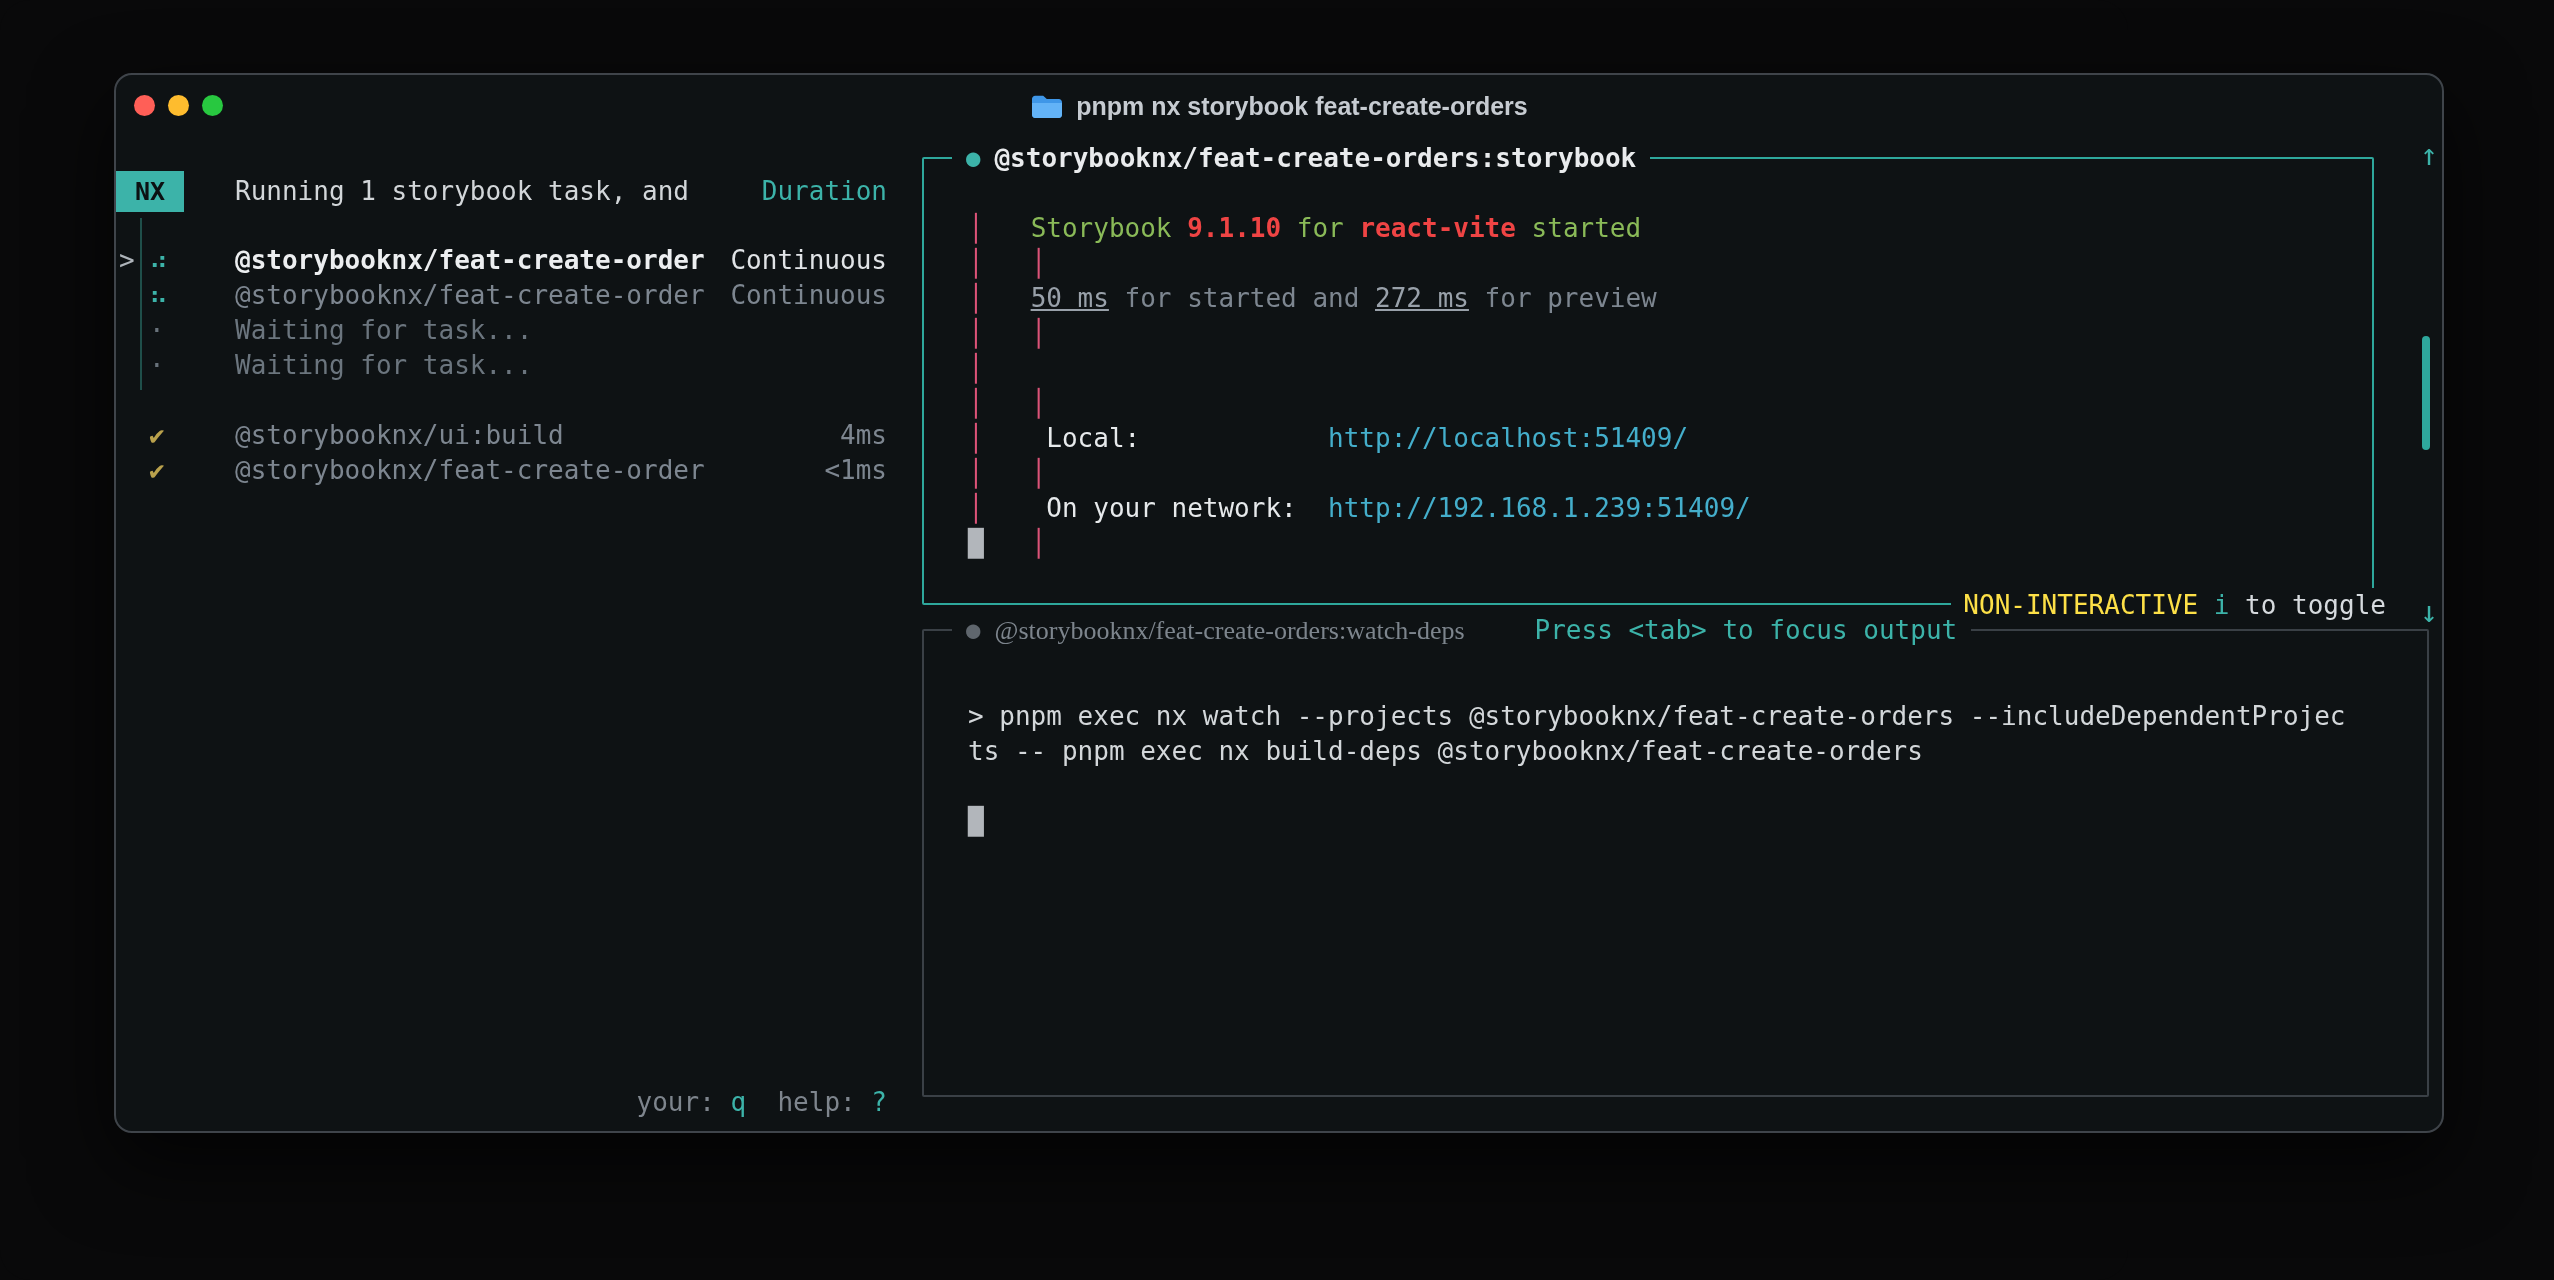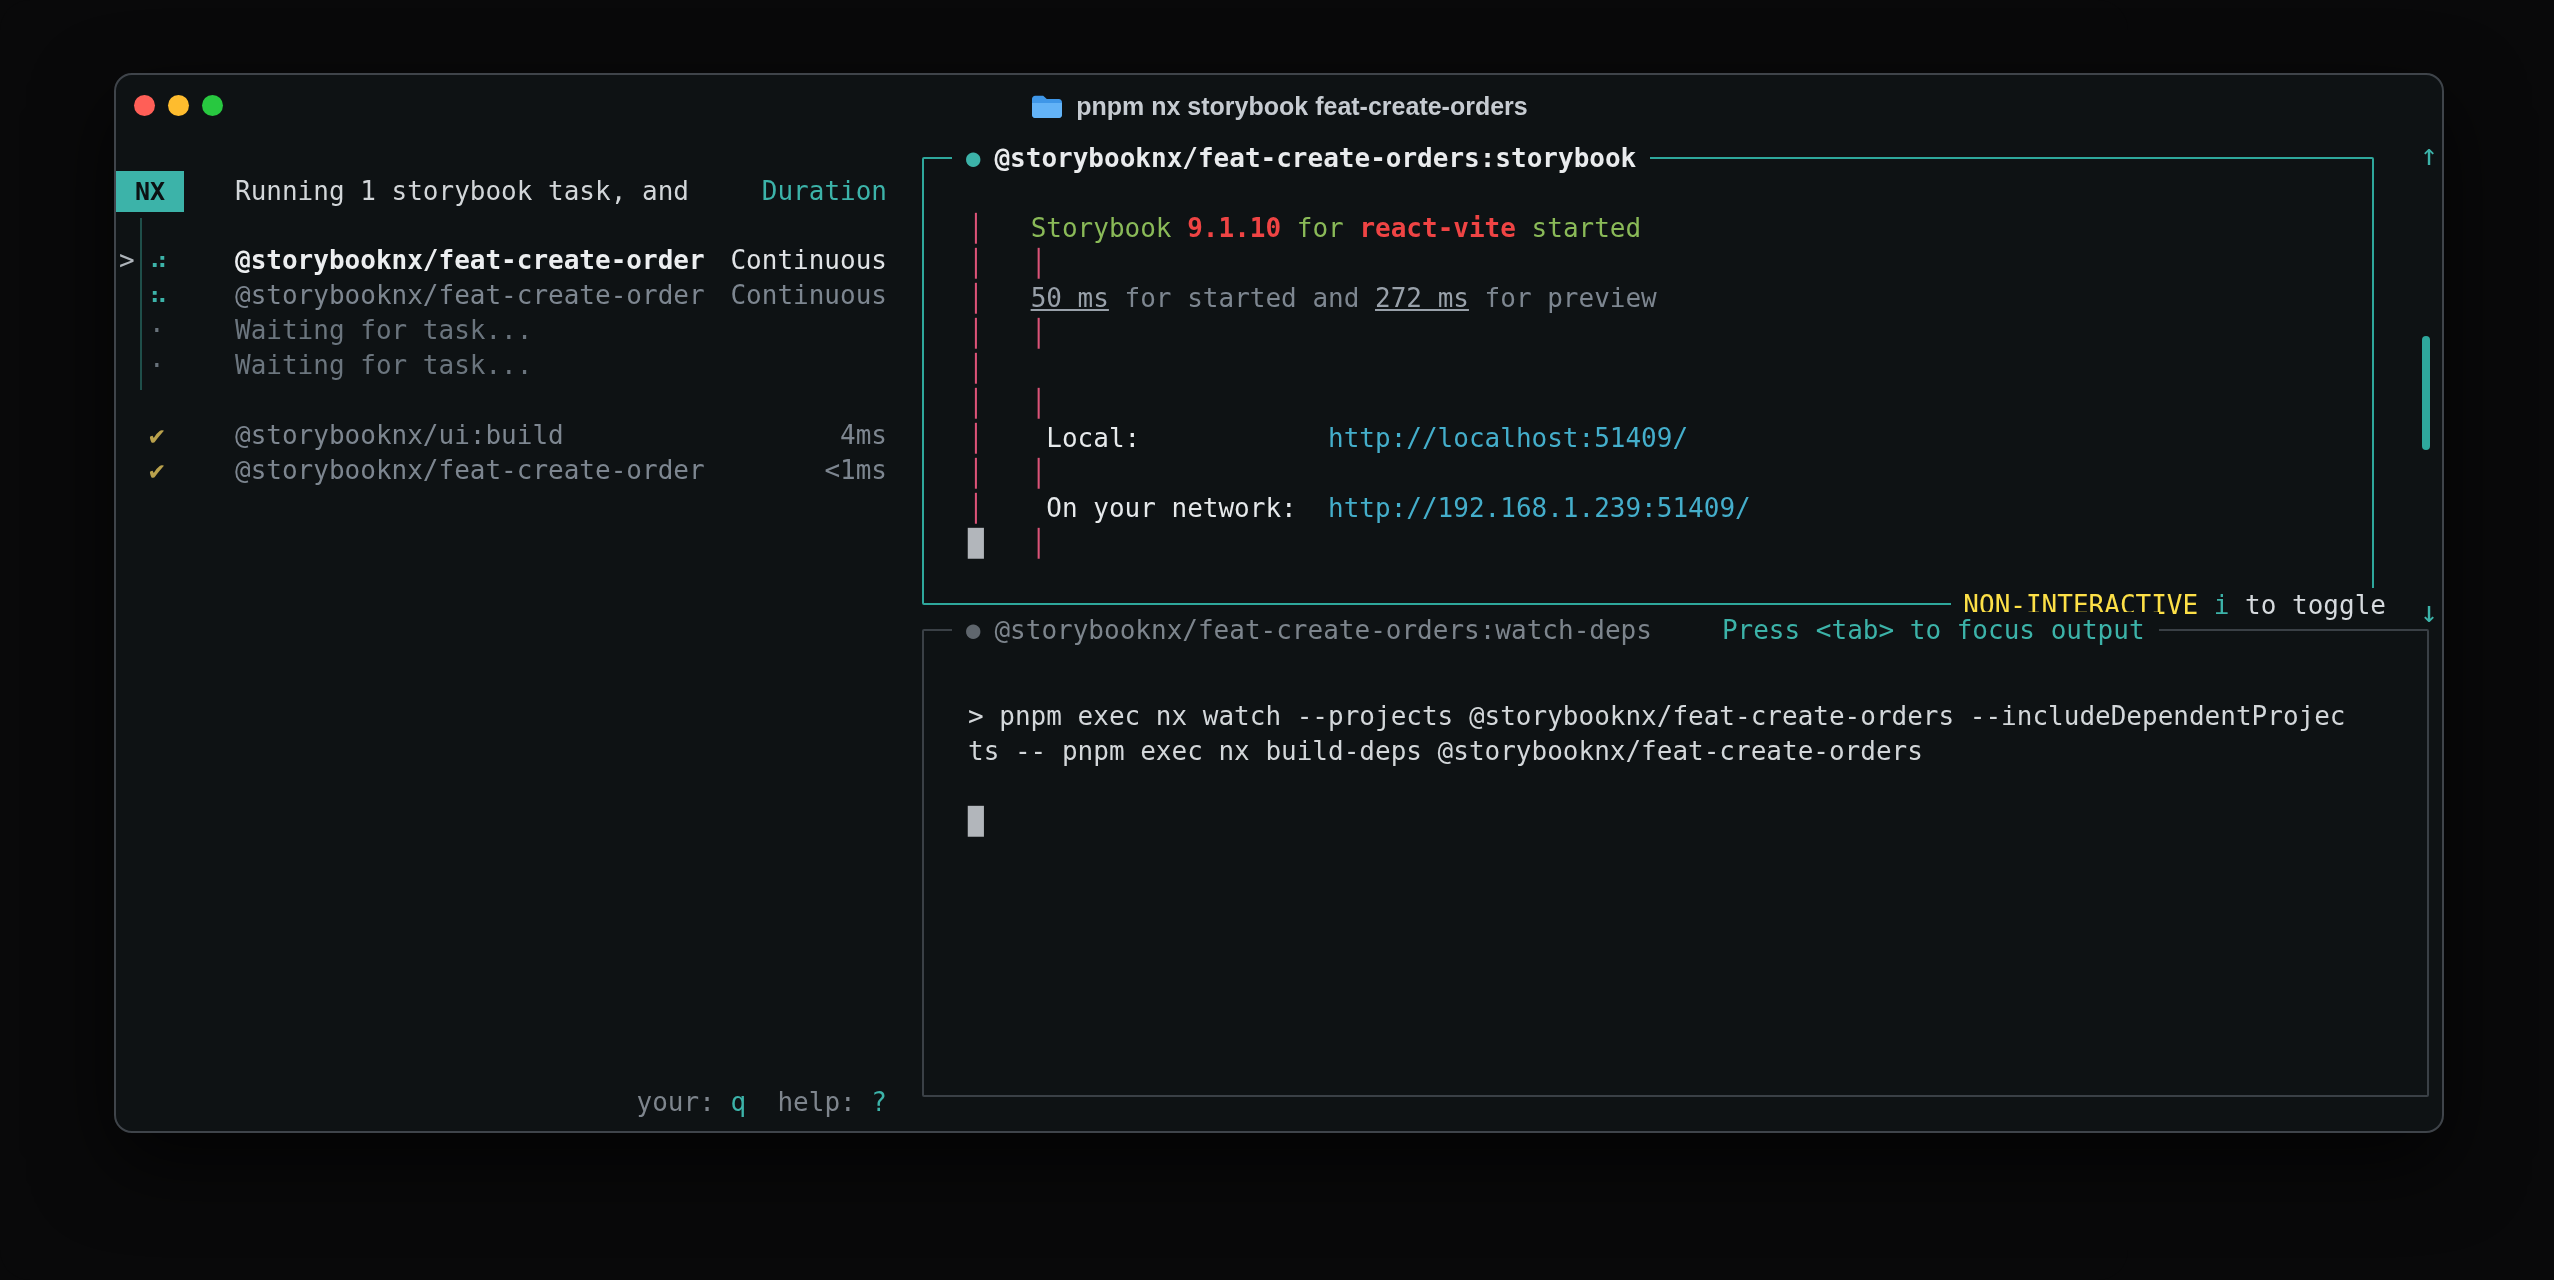--- a/index.html
+++ b/index.html
@@ -47,21 +47,21 @@
   
   .box1 { position:absolute; left:806px; top:82px; width:1452px; height:448px;
     border:2px solid #2ea79c; border-radius:2px; }
   .box2 { position:absolute; left:806px; top:554px; width:1507px; height:468px;
     border:2px solid #3a4046; border-radius:2px; }
   .box-title { position:absolute; top:-19px; left:28px; background:#0e1214; padding:0 14px;
     height:36px; display:flex; align-items:center; gap:14px; white-space:pre; }
   .bullet-teal { color:#3cb3a9; font-size:24px; }
   .bullet-dim  { color:#5f666d; font-size:24px; }
   .t-bold { color:#e9ebed; font-weight:bold; }
-  .t-dim  { color:#7d858d; }
+  .t-dim  { color:#7d858d;font-family:Liberation Serif, serif; }
   .hint { color:#3cb3a9; margin-left:56px; }
   .box-lines { position:absolute; left:44px; top:52px; }
   .box2 .box-lines { top:68px; }
   .tline { white-space:pre; height:35px; }
   .c-bar{ color:#dc5378; }
   .c-green{ color:#8aba58; }
   .c-greenb{ color:#ef4444; font-weight:bold; }
   .c-dim{ color:#7d8690; }
   .c-dimu{ color:#99a1aa; text-decoration:underline; }
   .c-white{ color:#e6e9eb; }

